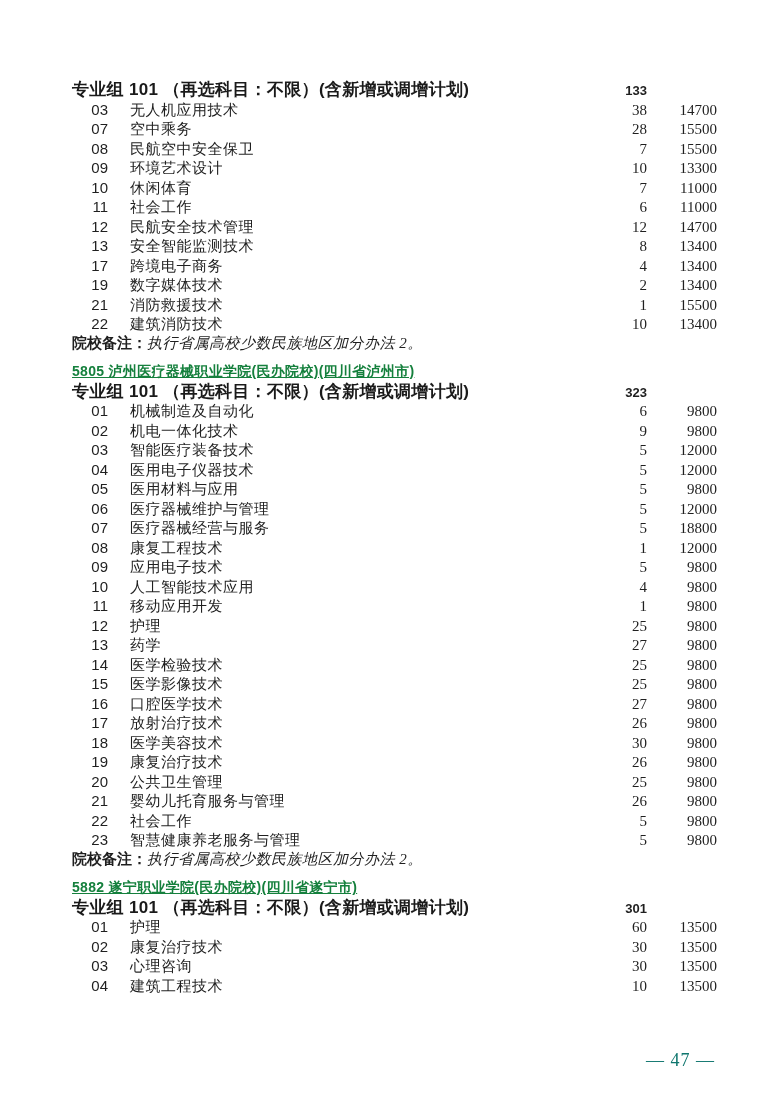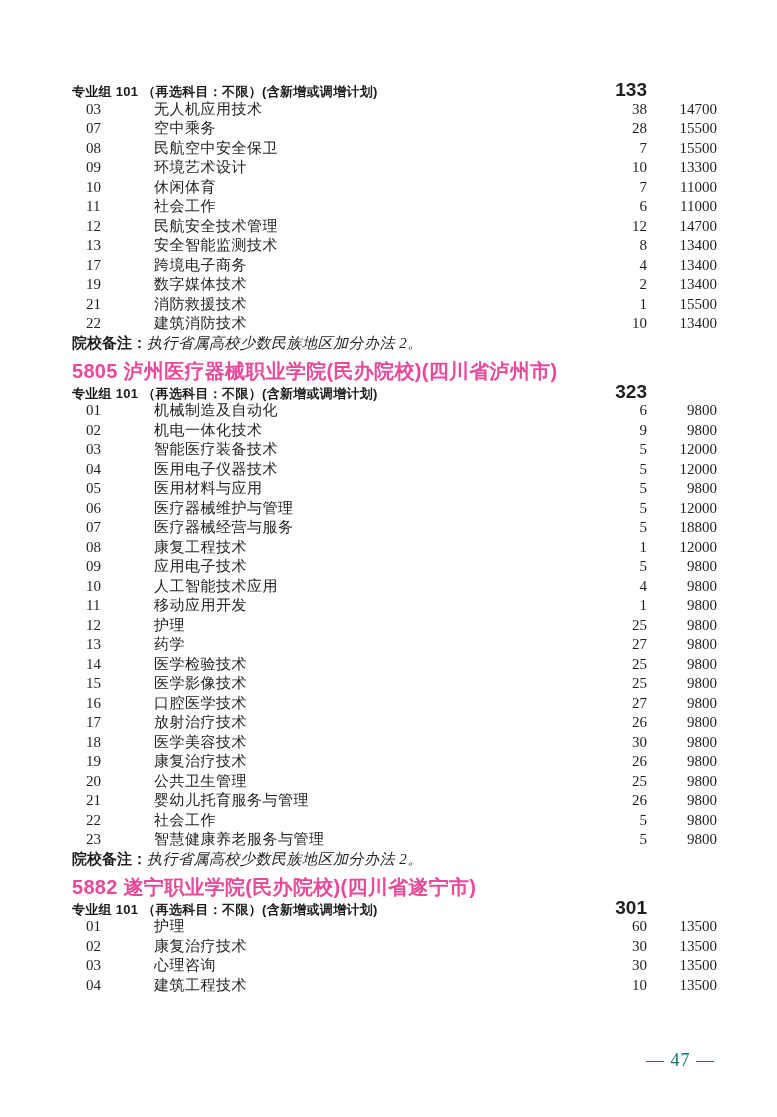--- a/index.html
+++ b/index.html
@@ -12,36 +12,38 @@
   .line{
     display:grid;
     grid-template-columns:1fr 52px 70px;
     height:19.5px;line-height:19.5px;
     white-space:nowrap;align-items:baseline;
   }
   .num{text-align:right;font-family:"Liberation Serif",serif;}
   
   .group .g-label{
     font-family:"Liberation Sans",sans-serif;font-weight:700;
-    letter-spacing:0.3px;font-size:13px;color:#1a1a1a;
+    letter-spacing:0.3px;font-size:17px;color:#1a1a1a;
   }
   .group .g-plan{
-    font-family:"Liberation Sans",sans-serif;font-weight:700;font-size:19px;
+    font-family:"Liberation Sans",sans-serif;font-weight:700;font-size:13px;
   }
   
   .college{margin-top:9px;}
   .college .clg{
     font-family:"Liberation Sans",sans-serif;font-weight:700;
-    letter-spacing:0.3px;font-size:20px;color:#ec4899;
+    letter-spacing:0.3px;font-size:14px;color:#15803d;
     grid-column:1 / -1;
+    text-decoration:underline;
   }
   
   .major .code{
-    display:inline-block;width:22px;margin-left:14px;margin-right:24px;
-    font-family:Liberation Serif, serif;
+    display:inline-block;width:22px;margin-left:14px;margin-right:0;
+    font-family:Liberation Sans, sans-serif;
+    text-align:right;
   }
   .major .mname{font-family:"Liberation Serif",serif;letter-spacing:0.5px;margin-left:22px;}
   
   .remark > .r-wrap{grid-column:1 / -1;}
   .r-label{font-weight:700;font-family:"Liberation Serif",serif;margin-top:32px;}
   .r-text{font-family:"Liberation Serif",serif;font-style:italic;letter-spacing:0.5px;}
   
   .footer{
     position:absolute;top:1050px;right:62px;
     font-family:"Liberation Serif",serif;font-size:18px;color:#0f766e;

